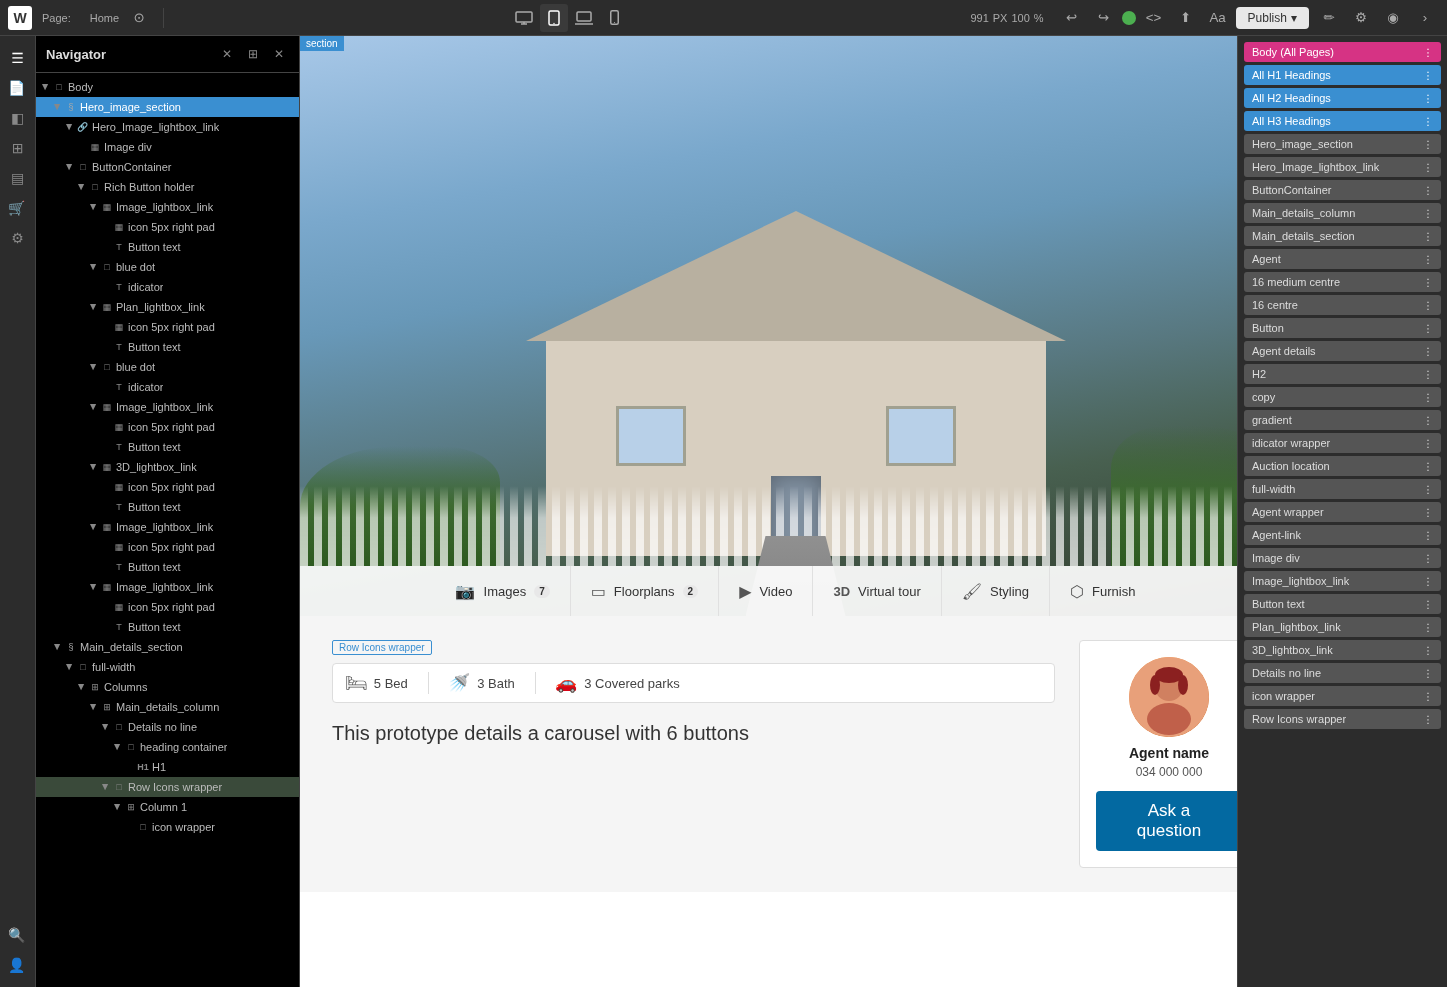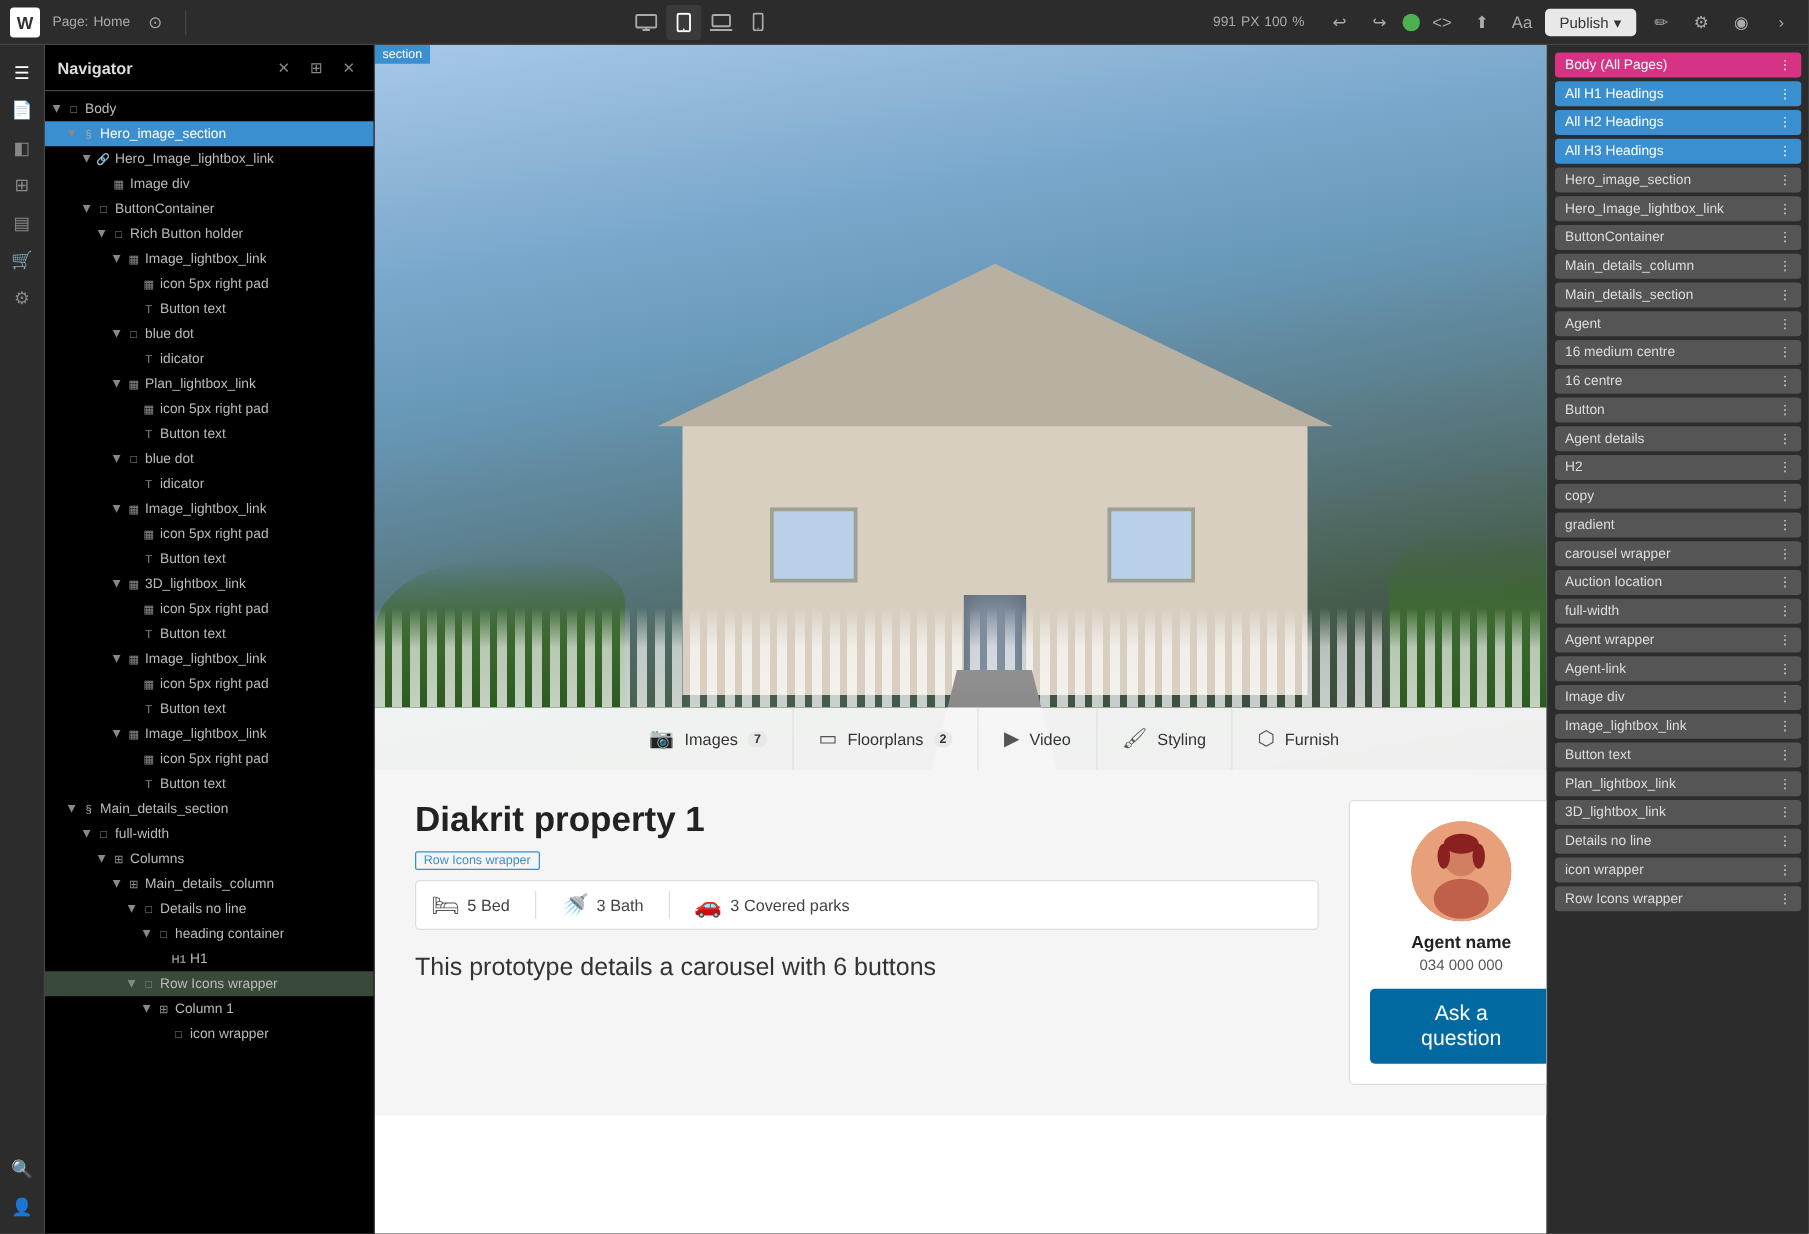--- a/index.html
+++ b/index.html
@@ -21,21 +21,21 @@
       width: 24px; height: 24px;
       background: #fff;
       border-radius: 3px;
       display: flex; align-items: center; justify-content: center;
       font-size: 14px; font-weight: bold; color: #333;
       margin-right: 4px;
     }
     .toolbar-page-info {
       color: #aaa;
       font-size: 11px;
-      display: flex; align-items: center; gap: 4px;
+      display: flex; align-items: center; gap: 19px;
     }
     .toolbar-separator { width: 1px; height: 20px; background: #444; margin: 0 4px; }
     .toolbar-device-group { display: flex; align-items: center; gap: 2px; margin: 0 auto; }
     .toolbar-device-btn {
       width: 28px; height: 28px;
       border: none; background: transparent; cursor: pointer;
       display: flex; align-items: center; justify-content: center;
       border-radius: 3px; color: #aaa;
     }
     .toolbar-device-btn.active { background: #3a3a3a; color: #fff; }
@@ -818,33 +818,36 @@
           <div class="bb-item">
             <span class="bb-icon">▭</span>
             <span>Floorplans</span>
             <span class="bb-badge">2</span>
           </div>
           <div class="bb-item">
             <span class="bb-icon">▶</span>
             <span>Video</span>
           </div>
           <div class="bb-item">
+            <span class="bb-icon" style="font-size:13px;font-weight:bold">3D</span>
+            <span>Virtual tour</span>
+          </div>
+          <div class="bb-item">
             <span class="bb-icon">🖌</span>
             <span>Styling</span>
           </div>
           <div class="bb-item">
             <span class="bb-icon">⬡</span>
             <span>Furnish</span>
           </div>
         </div>
       </div>
 
       <div class="main-details">
         <div class="details-left">
-          <h1 class="property-title">Diakrit property 1</h1>
           <div class="row-icons-wrapper-label">Row Icons wrapper</div>
           <div class="icons-row">
             <div class="icon-item">
               <span class="icon-item-icon">🛏</span>
               <span>5 Bed</span>
             </div>
             <div class="icon-item">
               <span class="icon-item-icon">🚿</span>
               <span>3 Bath</span>
             </div>
@@ -979,21 +982,21 @@
             <span style="font-size: 10px; cursor: pointer;">⋮</span>
           </div>
         </div>
         <div class="style-tag gray">
           <span>gradient</span>
           <div class="style-tag-menu">
             <span style="font-size: 10px; cursor: pointer;">⋮</span>
           </div>
         </div>
         <div class="style-tag gray">
-          <span>carousel wrapper</span>
+          <span>idicator wrapper</span>
           <div class="style-tag-menu">
             <span style="font-size: 10px; cursor: pointer;">⋮</span>
           </div>
         </div>
         <div class="style-tag gray">
           <span>Auction location</span>
           <div class="style-tag-menu">
             <span style="font-size: 10px; cursor: pointer;">⋮</span>
           </div>
         </div>

